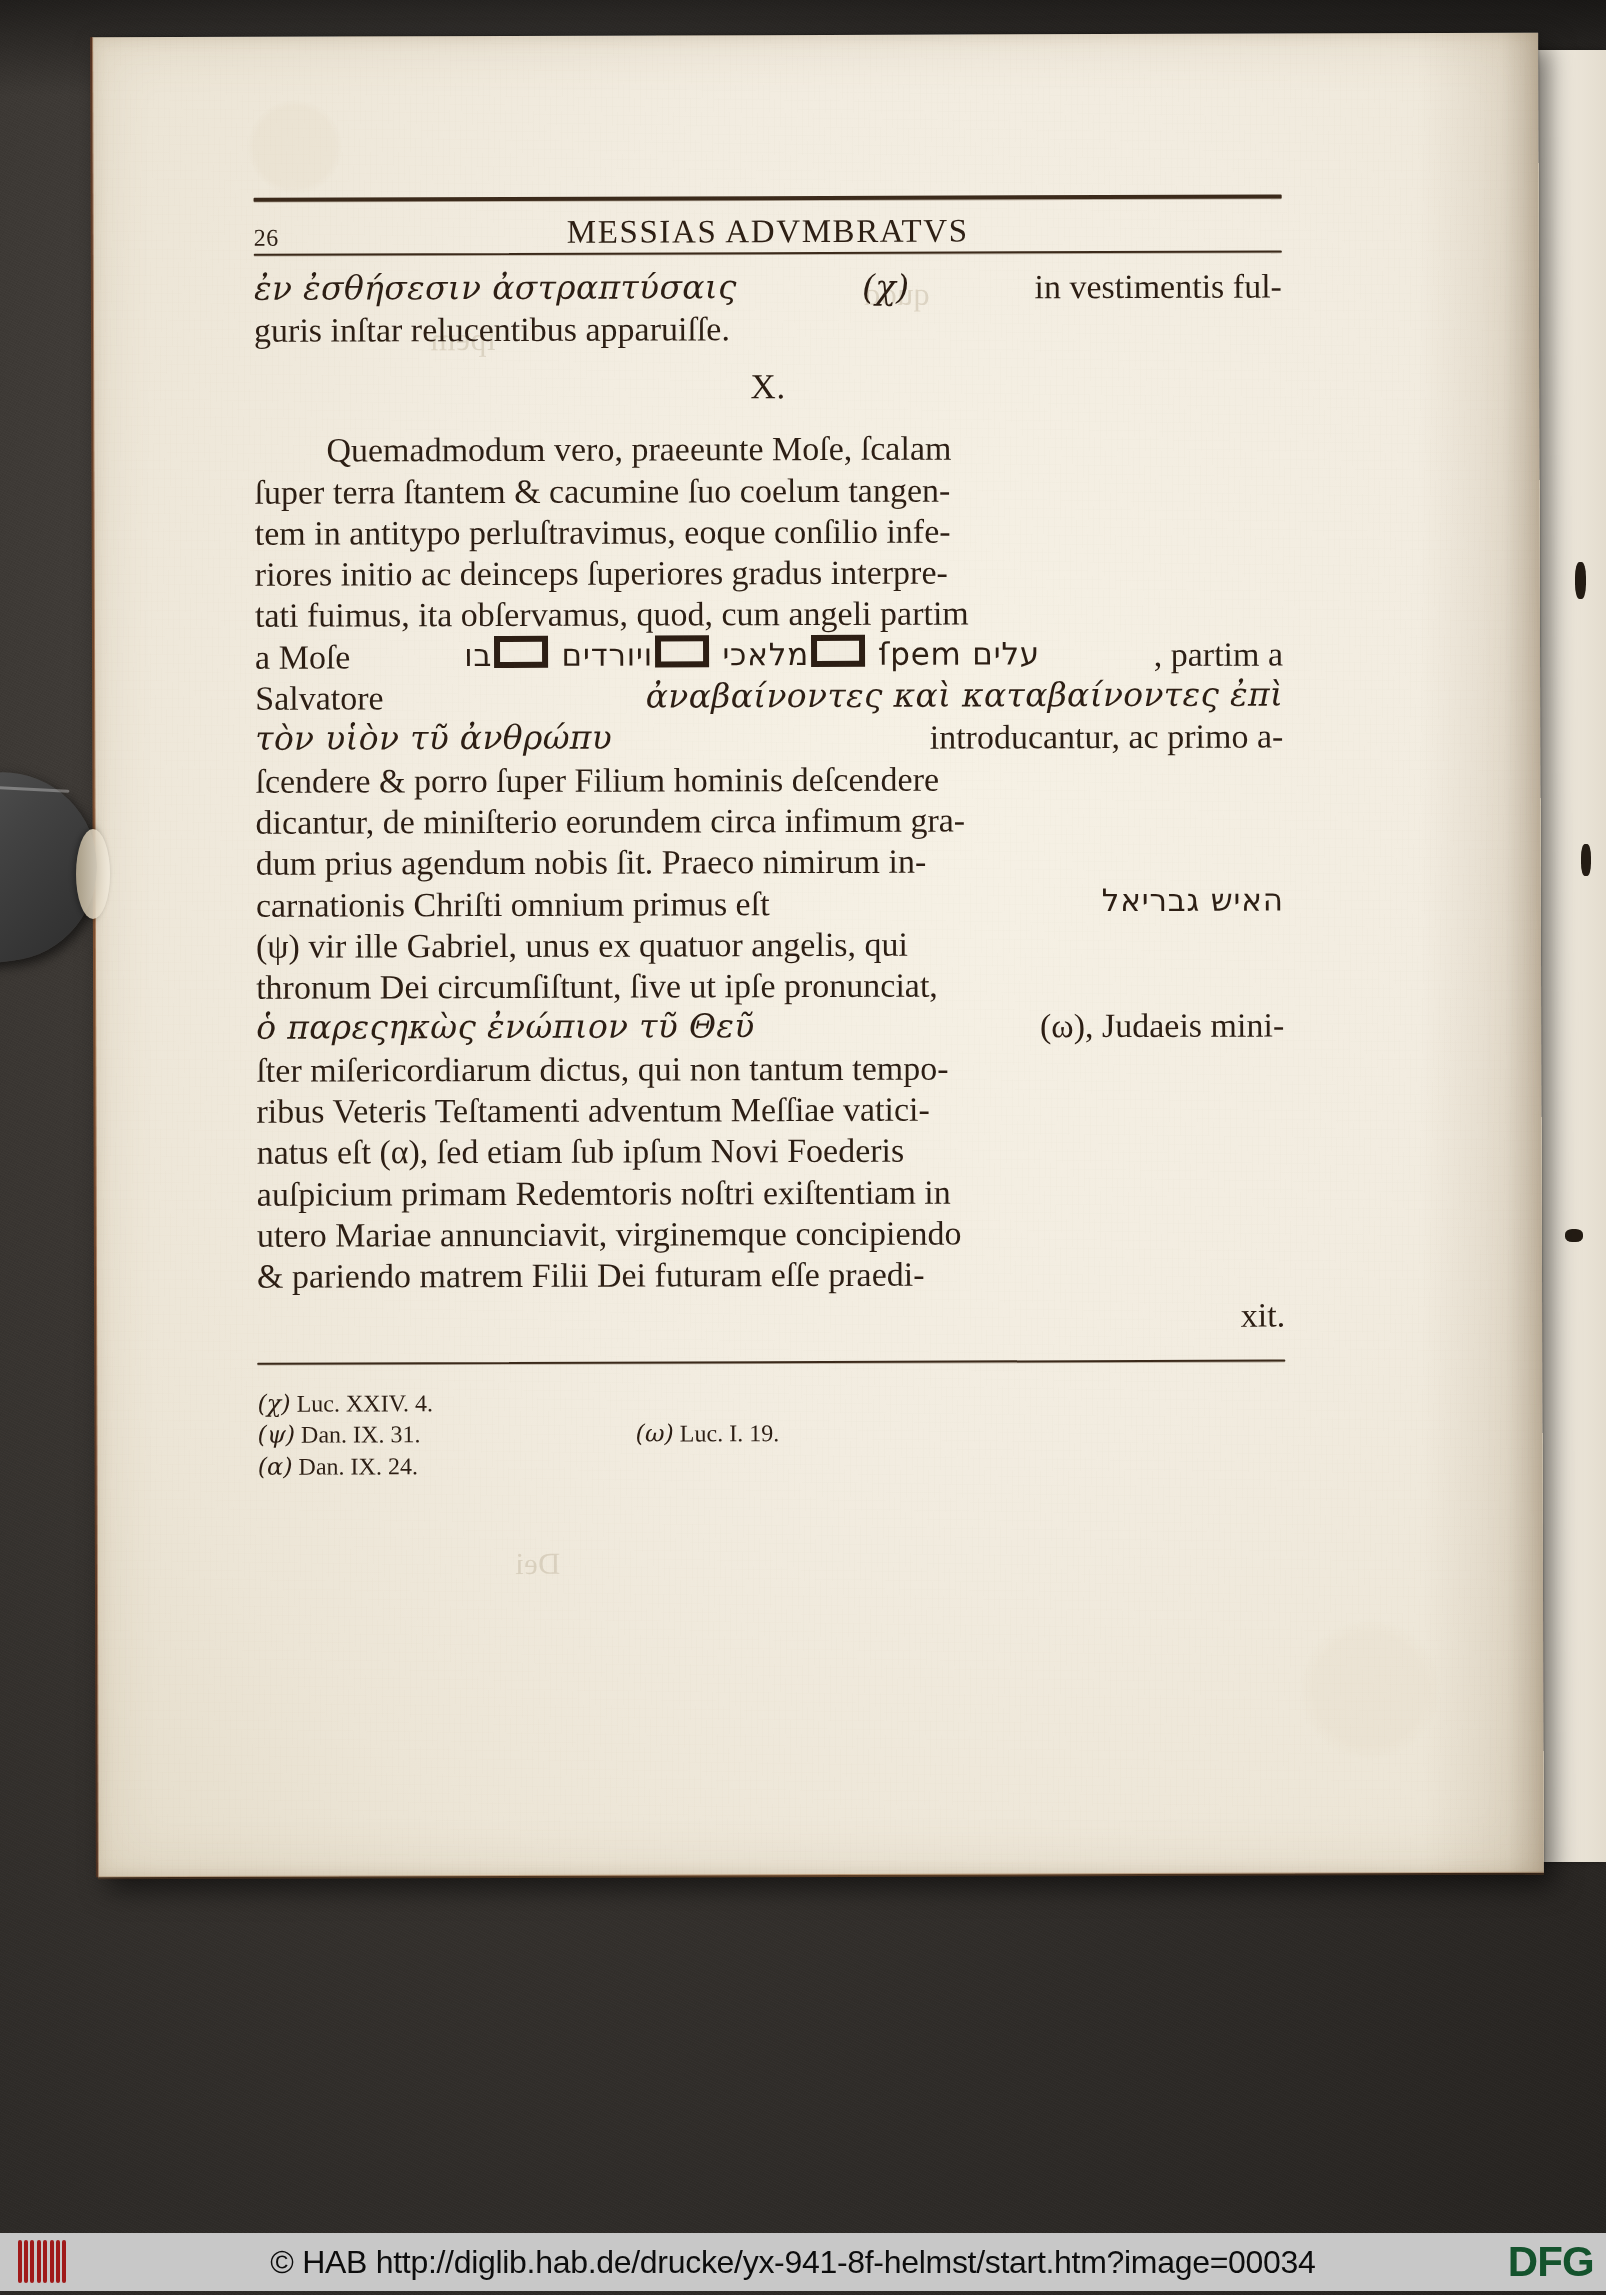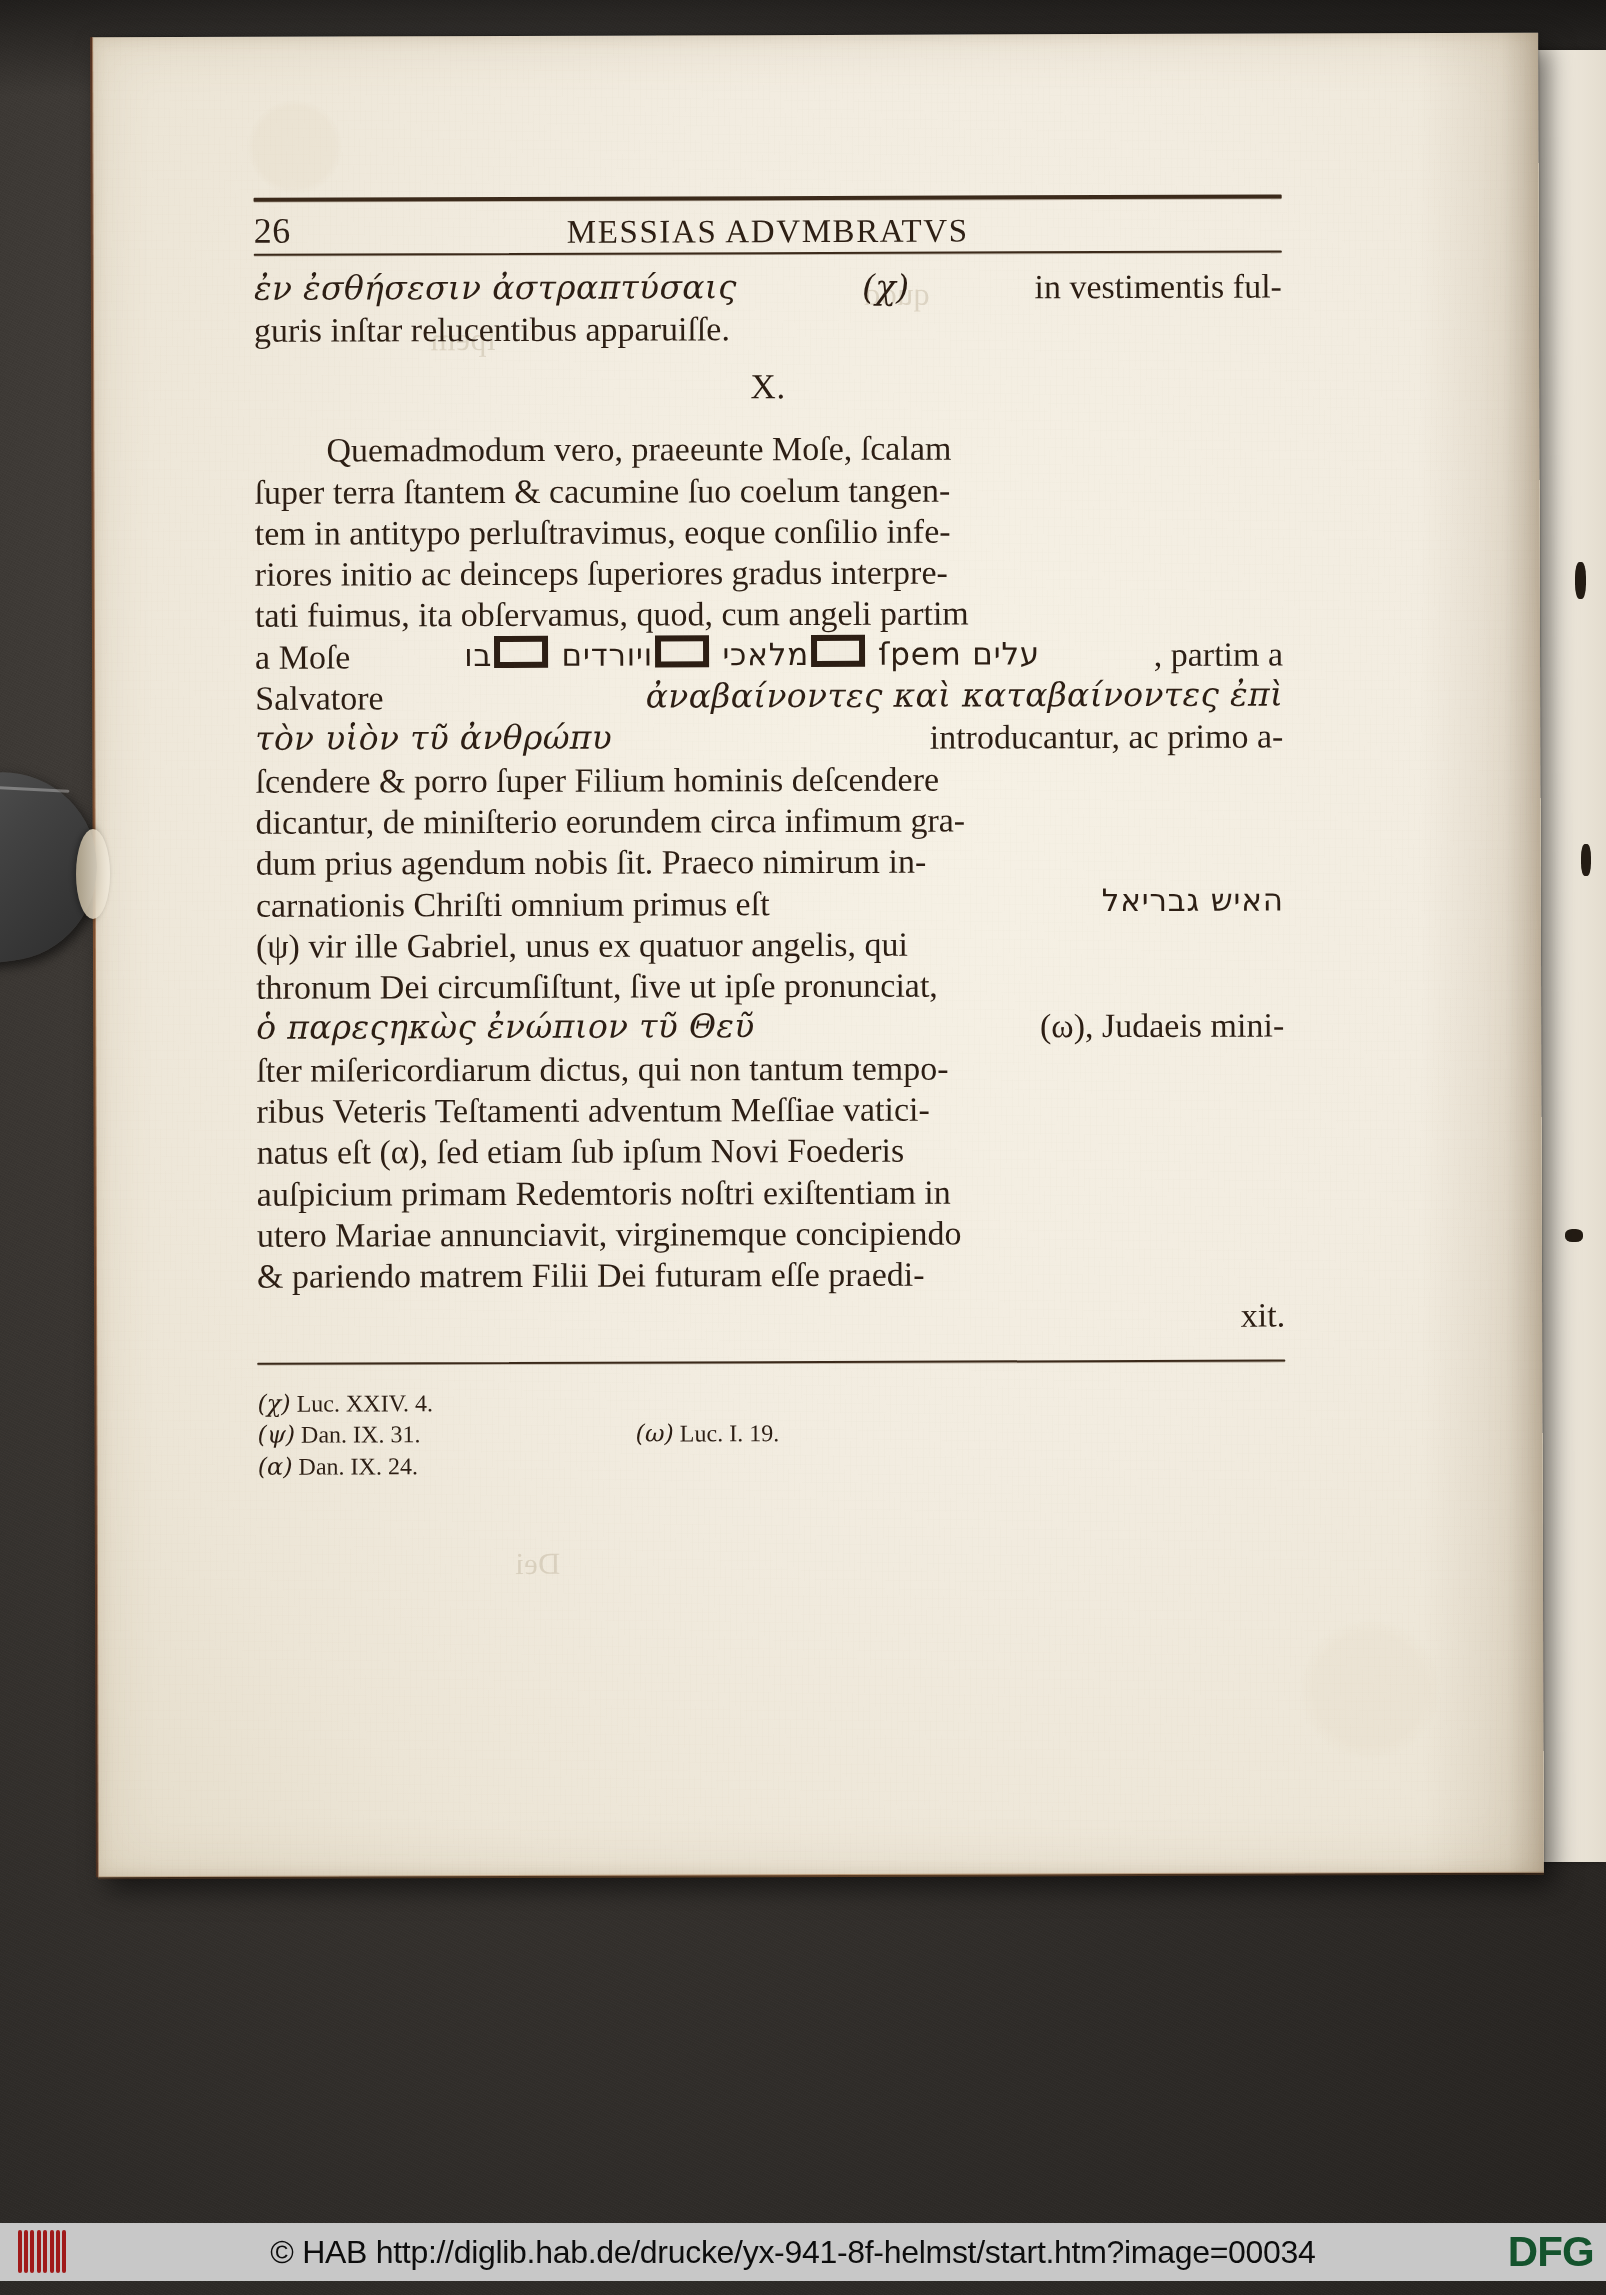--- a/index.html
+++ b/index.html
@@ -62,21 +62,21 @@
 
   
   #content{position:absolute;left:161px;top:161px;width:1028px;}
 
   .rule{height:4px;background:#3b2a1b;border-radius:0.8px;
     box-shadow:0 0.8px 0 rgba(70,48,28,.35);}
   .rule.thin{height:2.4px;}
 
   #head-row{display:flex;align-items:flex-end;justify-content:flex-start;
     height:50px;margin:0 0 1.6px 0;position:relative;}
-  #folio{font-size:36px;color:#2f2117;letter-spacing:0.4px;}
+  #folio{font-size:24px;color:#2f2117;letter-spacing:0.4px;}
   #running-head{position:absolute;left:0;right:0;text-align:center;
     font-size:33px;letter-spacing:1.6px;color:#2e2015;}
 
   .body{font-size:34px;line-height:1.215;color:#2c1e14;
     text-align:justify;text-justify:inter-word;}
 
   .el{font-style:italic;font-family:"DejaVu Serif", serif;
       font-size:33px;letter-spacing:0.3px;}
   .heb{font-family:"DejaVu Sans", sans-serif;font-size:31px;
        direction:rtl;unicode-bidi:isolate;letter-spacing:0.8px;}
@@ -101,21 +101,21 @@
   #clip:after{content:"";position:absolute;left:6.4px;top:11.2px;right:19px;height:3.2px;
     background:rgba(255,255,255,.30);border-radius:2.4px;transform:rotate(9deg);}
   #clip-tip{position:absolute;left:76px;top:829px;width:34px;height:90px;
     border-radius:50%;background:linear-gradient(to right, rgba(205,190,160,.75), rgba(240,233,219,.95));
     box-shadow:-2.4px 0 4.8px rgba(0,0,0,.28);}
 
   
   .nick{position:absolute;background:#241c14;border-radius:40%;}
 
   
-  #bottom-bar{position:absolute;left:0;bottom:14px;width:1607px;height:58px;
+  #bottom-bar{position:absolute;left:0;bottom:4px;width:1607px;height:58px;
     background:#c8c8c8;display:flex;align-items:center;}
   #hab-logo{width:67px;height:47px;margin-left:11.2px;flex:0 0 auto;position:relative;}
   #hab-logo span{position:absolute;top:1.6px;width:4px;height:43px;background:#a01a1a;border-radius:2.4px;}
   #bar-text{flex:1 1 auto;text-align:center;font-family:"Liberation Sans", sans-serif;
     font-size:32px;color:#0d0d0d;letter-spacing:-0.3px;white-space:nowrap;}
   #dfg{flex:0 0 auto;margin-right:13px;font-family:"Liberation Sans", sans-serif;
     font-weight:bold;font-size:42px;color:#14532d;letter-spacing:-0.8px;}
 </style>
 </head>
 <body>

